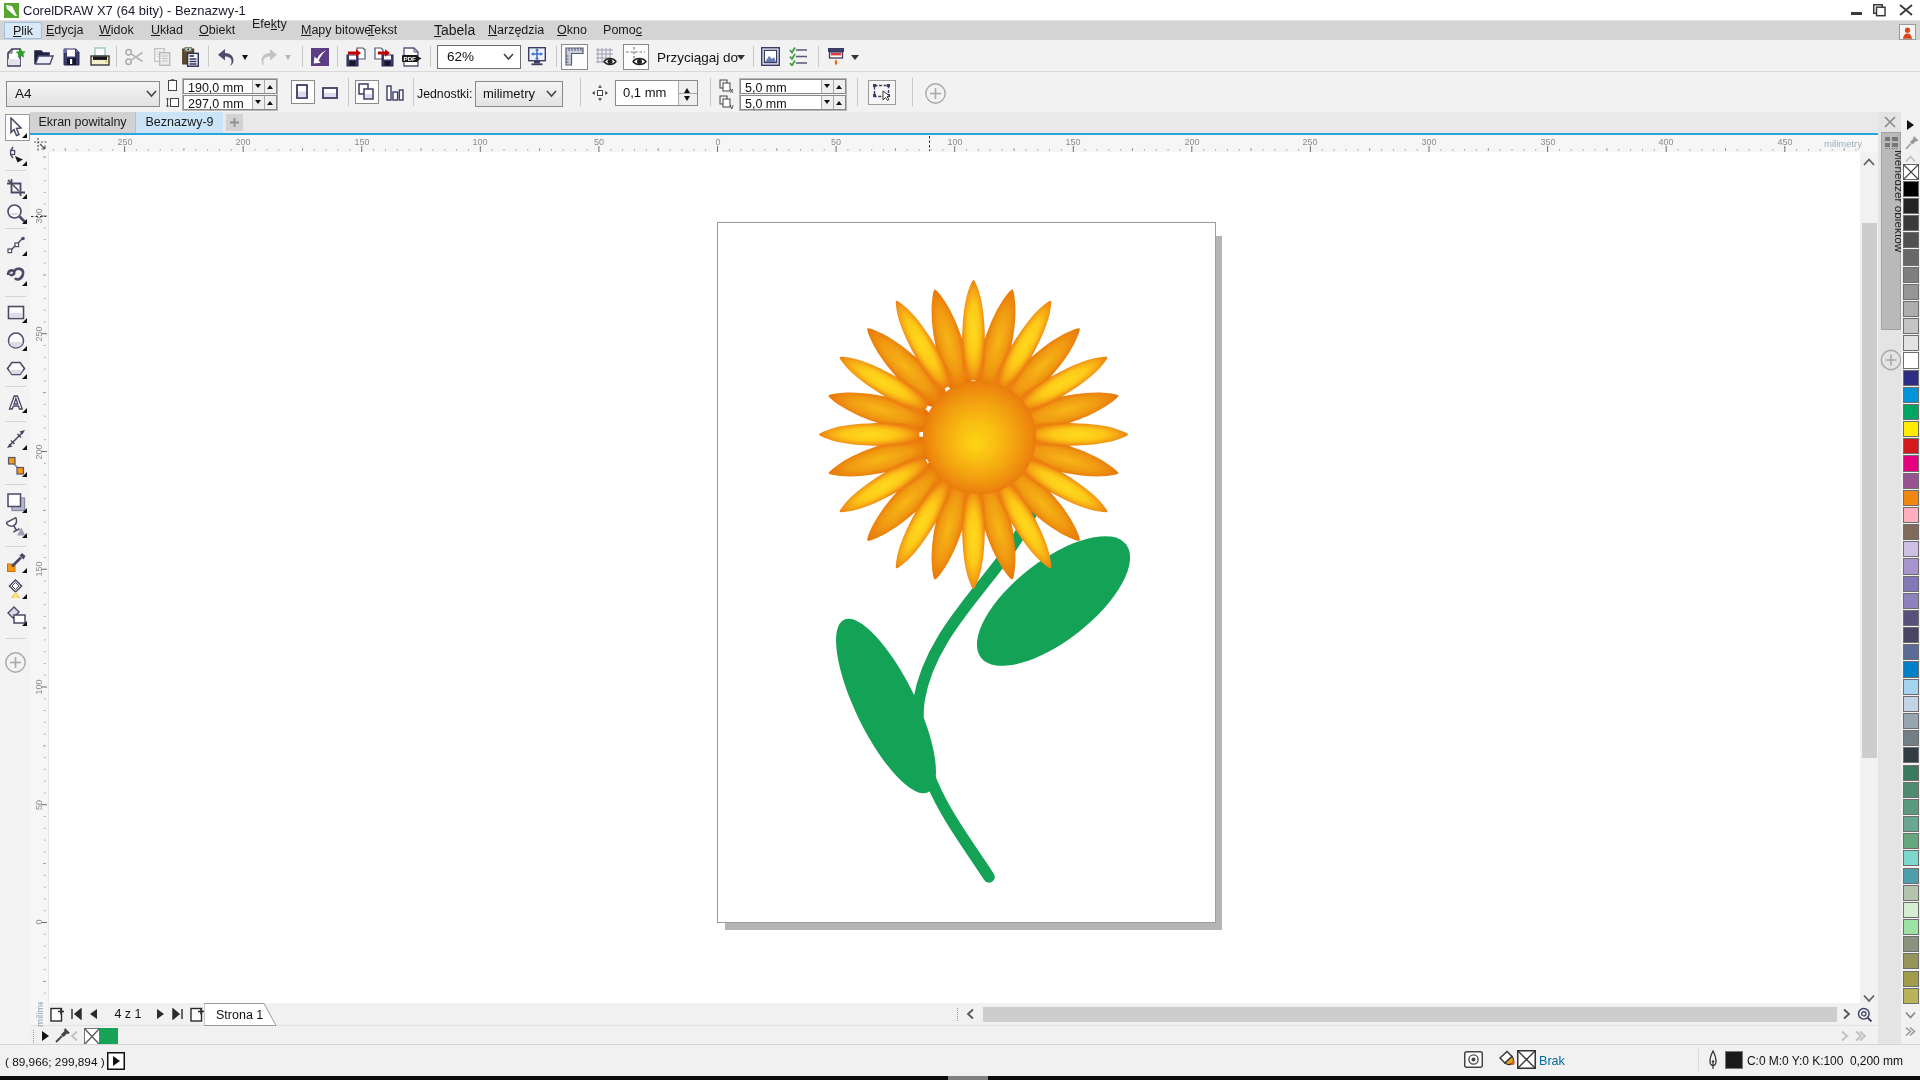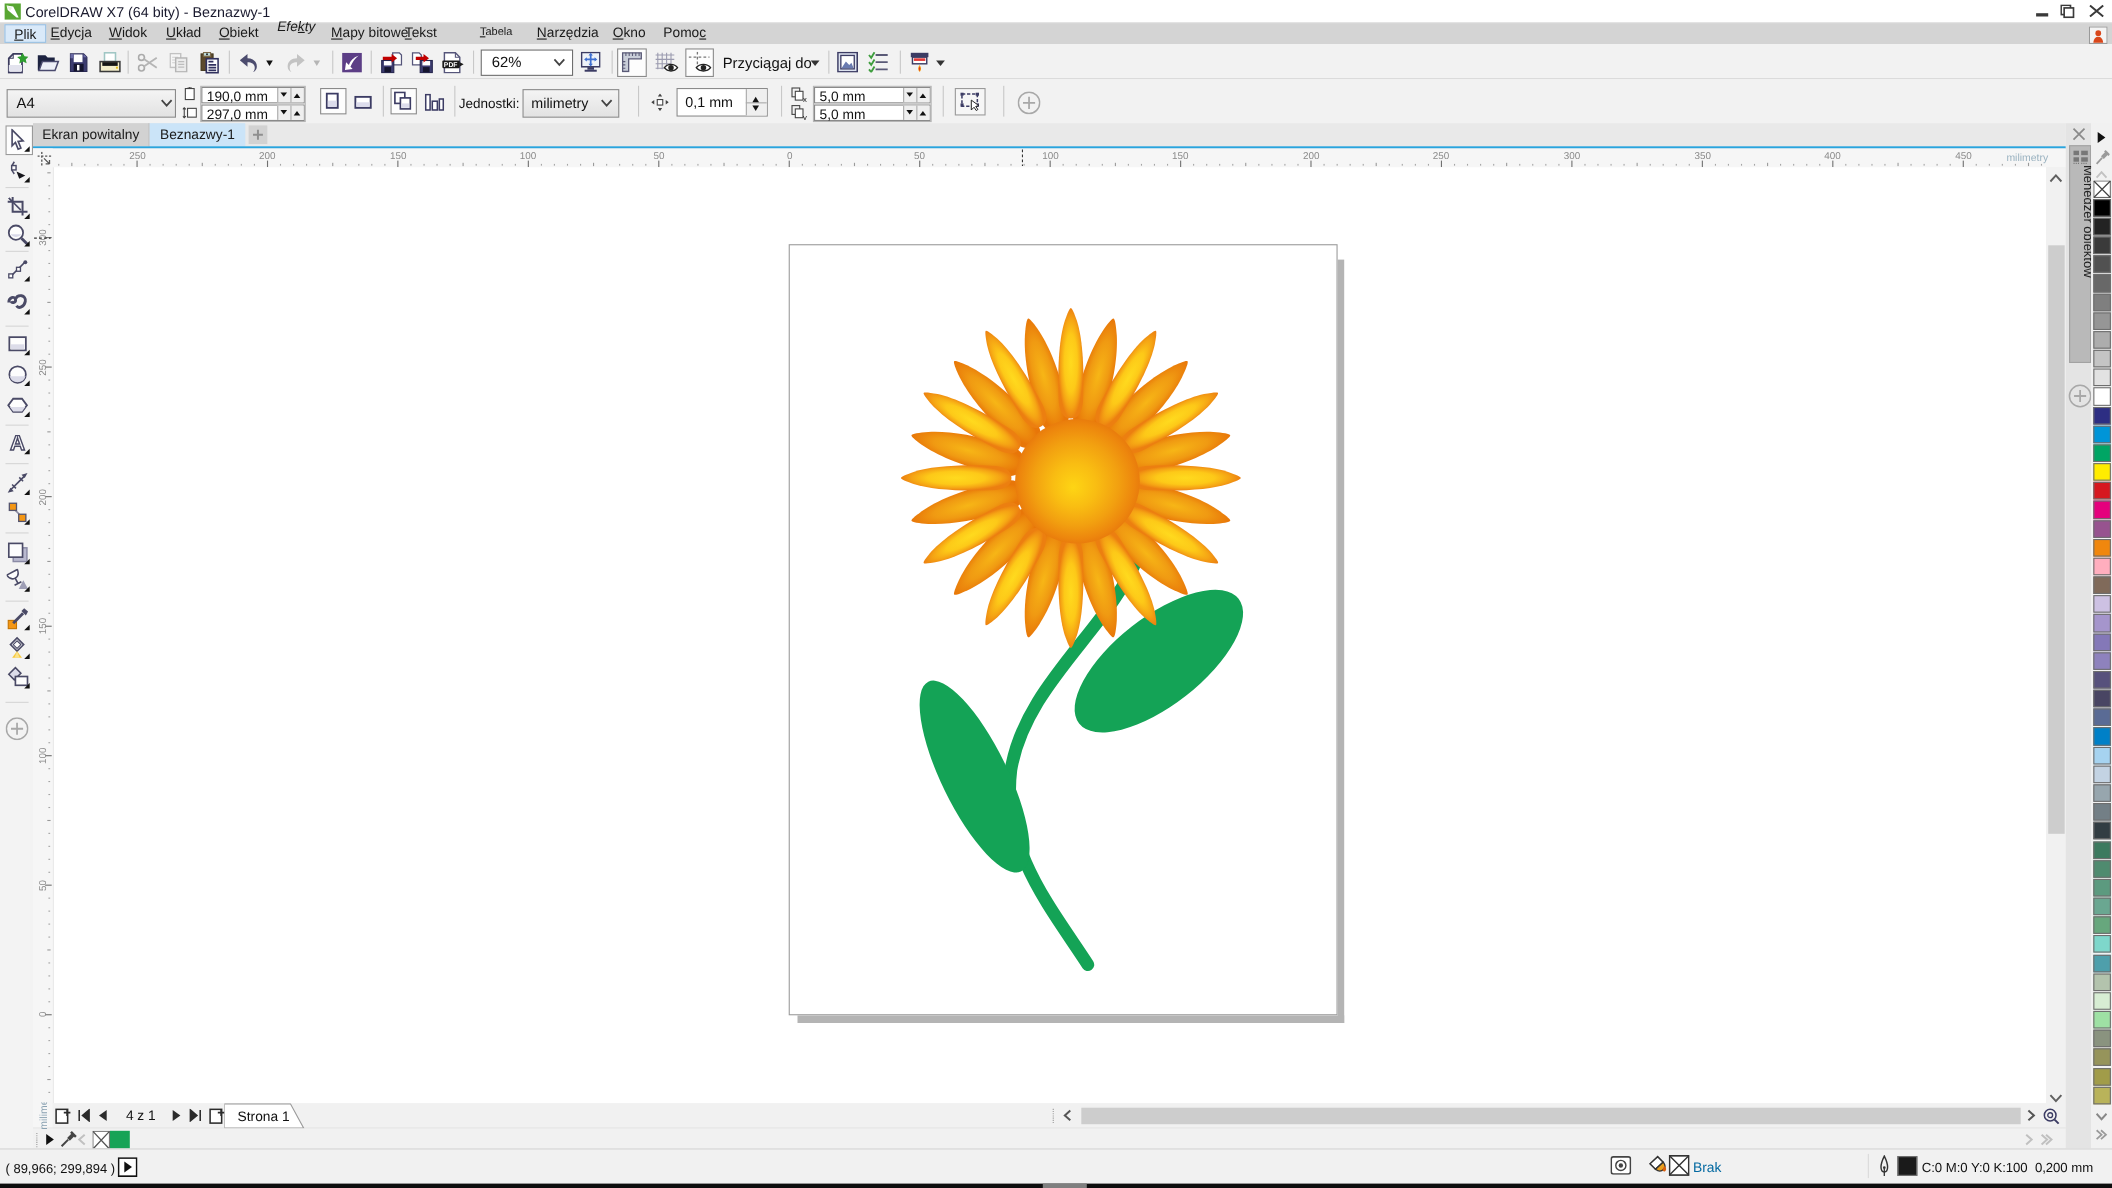--- a/index.html
+++ b/index.html
@@ -21,24 +21,24 @@
   </svg>
 <svg class="ab" style="left:1899px;top:4px" width="14" height="12">
 <path d="M1,1 L13,11 M13,1 L1,11" stroke="#3a3a3a" stroke-width="1.8"></path>
   </svg>
 <div class="ab" style="left:0;top:21px;width:1920px;height:19px;background:#d4d4d4;"></div>
 <div class="ab txt" style="left:4px;top:22px;width:38px;height:17px;font-size:12.5px;color:#1a1a1a;text-align:center;line-height:16px;background:#d9e9f9;border:1px solid #9ac0e2;"><u>P</u>lik</div>
 <div class="ab txt" style="left:46px;top:22px;width:36px;height:17px;font-size:12.5px;color:#1a1a1a;text-align:center;line-height:16px;"><u>E</u>dycja</div>
 <div class="ab txt" style="left:99px;top:22px;width:34px;height:17px;font-size:12.5px;color:#1a1a1a;text-align:center;line-height:16px;"><u>W</u>idok</div>
 <div class="ab txt" style="left:151px;top:22px;width:29px;height:30px;font-size:12.5px;color:#1a1a1a;text-align:center;line-height:16px;"><u>U</u>kład</div>
 <div class="ab txt" style="left:199px;top:22px;width:35px;height:17px;font-size:12.5px;color:#1a1a1a;text-align:center;line-height:16px;"><u>O</u>biekt</div>
-<div class="ab txt" style="left:252px;top:16px;width:32px;height:17px;font-size:12.5px;color:#1a1a1a;text-align:center;line-height:16px;font-style:italic;">Efe<u>k</u>ty</div>
+<div class="ab txt" style="left:252px;top:16px;width:32px;height:17px;font-size:12.5px;color:#1a1a1a;text-align:center;line-height:16px;">Efe<u>k</u>ty</div>
 <div class="ab txt" style="left:301px;top:22px;width:69px;height:17px;font-size:12.5px;color:#1a1a1a;text-align:center;line-height:16px;"><u>M</u>apy bitowe</div>
 <div class="ab txt" style="left:368px;top:22px;width:26px;height:17px;font-size:12.5px;color:#1a1a1a;text-align:center;line-height:16px;"><u>T</u>ekst</div>
-<div class="ab txt" style="left:434px;top:22px;width:34px;height:17px;font-size:10px;color:#1a1a1a;text-align:center;line-height:16px;"><u>T</u>abela</div>
+<div class="ab txt" style="left:434px;top:22px;width:34px;height:17px;font-size:14px;color:#1a1a1a;text-align:center;line-height:16px;"><u>T</u>abela</div>
 <div class="ab txt" style="left:488px;top:22px;width:50px;height:17px;font-size:12.5px;color:#1a1a1a;text-align:center;line-height:16px;"><u>N</u>arzędzia</div>
 <div class="ab txt" style="left:557px;top:22px;width:28px;height:17px;font-size:12.5px;color:#1a1a1a;text-align:center;line-height:16px;"><u>O</u>kno</div>
 <div class="ab txt" style="left:603px;top:22px;width:39px;height:17px;font-size:12.5px;color:#1a1a1a;text-align:center;line-height:16px;">Pomo<u>c</u></div>
 <svg class="ab" style="left:1899px;top:24px" width="17" height="16">
 <rect x="0.5" y="0.5" width="16" height="15" fill="#f4f4f4" stroke="#9a9a9a"></rect>
 <circle cx="8.5" cy="6.2" r="2.6" fill="#d9471b"></circle>
 <path d="M4,14.8 C4.4,11 6.3,9.4 8.5,9.4 C10.7,9.4 12.6,11 13,14.8 Z" fill="#d9471b"></path>
   </svg>
 <div class="ab" style="left:0;top:40px;width:1920px;height:32px;background:#f2f2f2;border-bottom:1px solid #d9d9d9;"></div>
 <svg class="ab" style="left:6px;top:48px" width="20" height="19">
@@ -267,21 +267,21 @@
     <rect x="14" y="10" width="3" height="3" fill="#3c3c64"></rect>
 <path d="M10,7 L10,16 L12.5,13.5 L14.5,16.5 L16,15.5 L14,12.8 L16.8,12 Z" fill="#fff" stroke="#222" stroke-width="0.9"></path>
   </svg>
 <div class="ab" style="left:912px;top:78px;width:1px;height:28px;background:#c8c8c8;"></div>
 <svg class="ab" style="left:925px;top:83px" width="21" height="21">
 <circle cx="10.5" cy="10.5" r="9.7" fill="none" stroke="#a8a8a8" stroke-width="1.4"></circle>
 <path d="M10.5,5 L10.5,16 M5,10.5 L16,10.5" stroke="#a8a8a8" stroke-width="1.6"></path>
   </svg>
 <div class="ab" style="left:30px;top:112px;width:1848px;height:21px;background:#e9e9e9;"></div>
 <div class="ab txt" style="left:30px;top:112px;width:106px;height:21px;background:#d2d2d2;border-right:1px solid #bdbdbd;font-size:12.5px;color:#1a1a1a;text-align:center;line-height:21px;">Ekran powitalny</div>
-<div class="ab txt" style="left:136px;top:112px;width:87px;height:21px;background:#cbe4f8;font-size:12.5px;color:#1a1a1a;text-align:center;line-height:21px;">Beznazwy-1</div>
+<div class="ab txt" style="left:136px;top:112px;width:87px;height:21px;background:#cbe4f8;font-size:12.5px;color:#1a1a1a;text-align:center;line-height:21px;">Beznazwy-9</div>
 <div class="ab" style="left:226px;top:114px;width:17px;height:17px;background:#d2d2d2;"></div>
 <svg class="ab" style="left:229px;top:117px" width="11" height="11">
     <path d="M5.5,1 L5.5,10 M1,5.5 L10,5.5" stroke="#8f8f8f" stroke-width="1.8"></path>
   </svg>
 <div class="ab" style="left:30px;top:133px;width:1848px;height:1.6px;background:#2aa4dd;"></div>
 <div class="ab" style="left:0;top:112px;width:30px;height:935px;background:#f3f3f3;"></div>
 <div class="ab" style="left:5px;top:114px;width:25px;height:27px;background:#fdfdfd;border:1px solid #9a9a9a;"></div>
 <svg class="ab" style="left:6px;top:117px" width="22" height="22">
     <path d="M5,1 L15,11 L10.5,11.5 L13,17.5 L10.5,18.6 L8,12.5 L5,15.5 Z" fill="#fdfdfd" stroke="#4a4a66" stroke-width="1.5"></path>
     <path d="M16,21 L21,21 L21,16 Z" fill="#111"></path>

